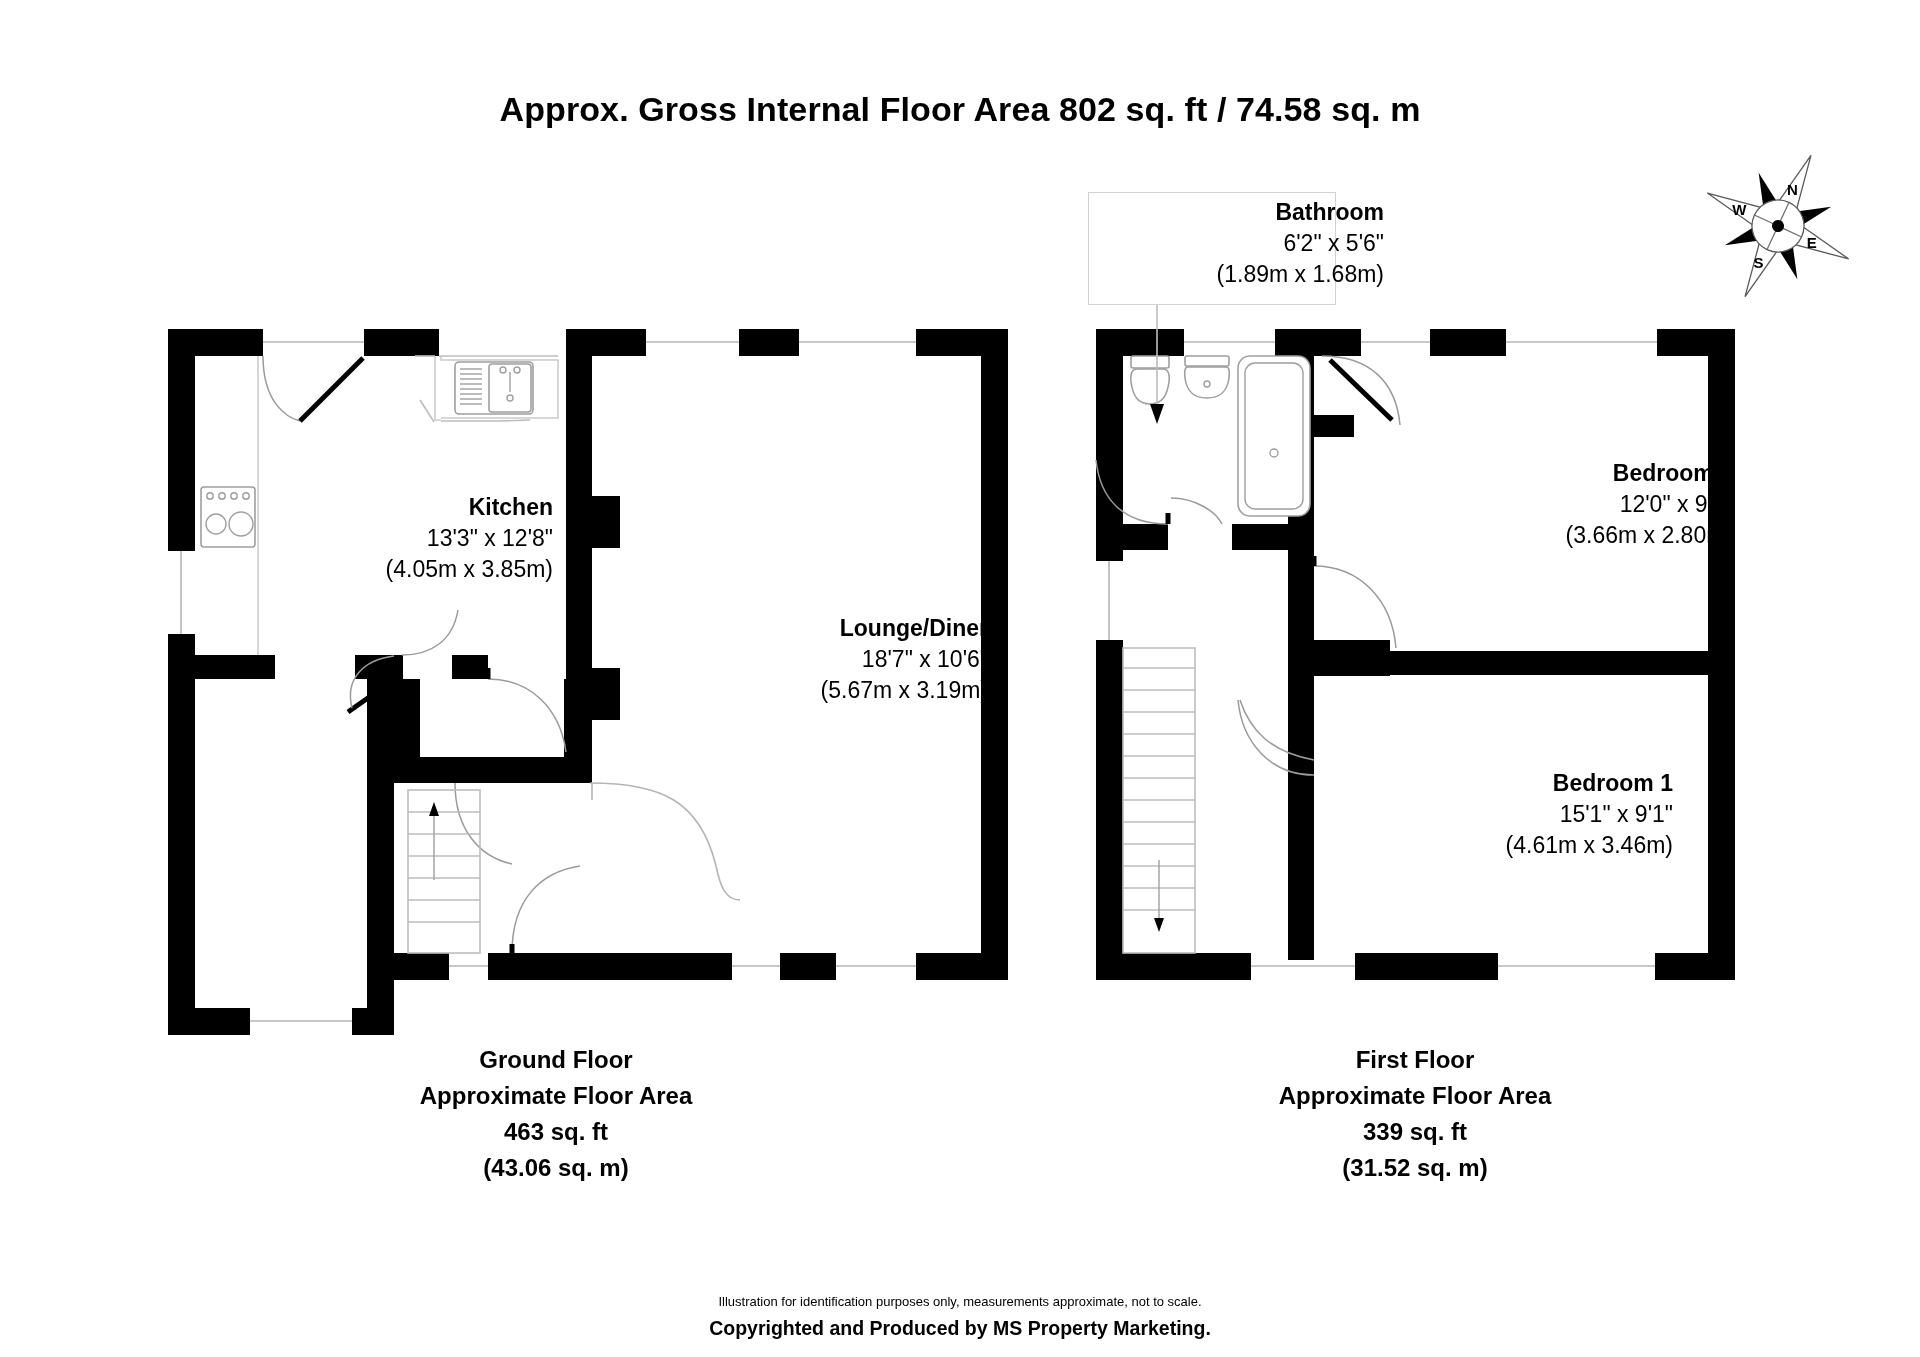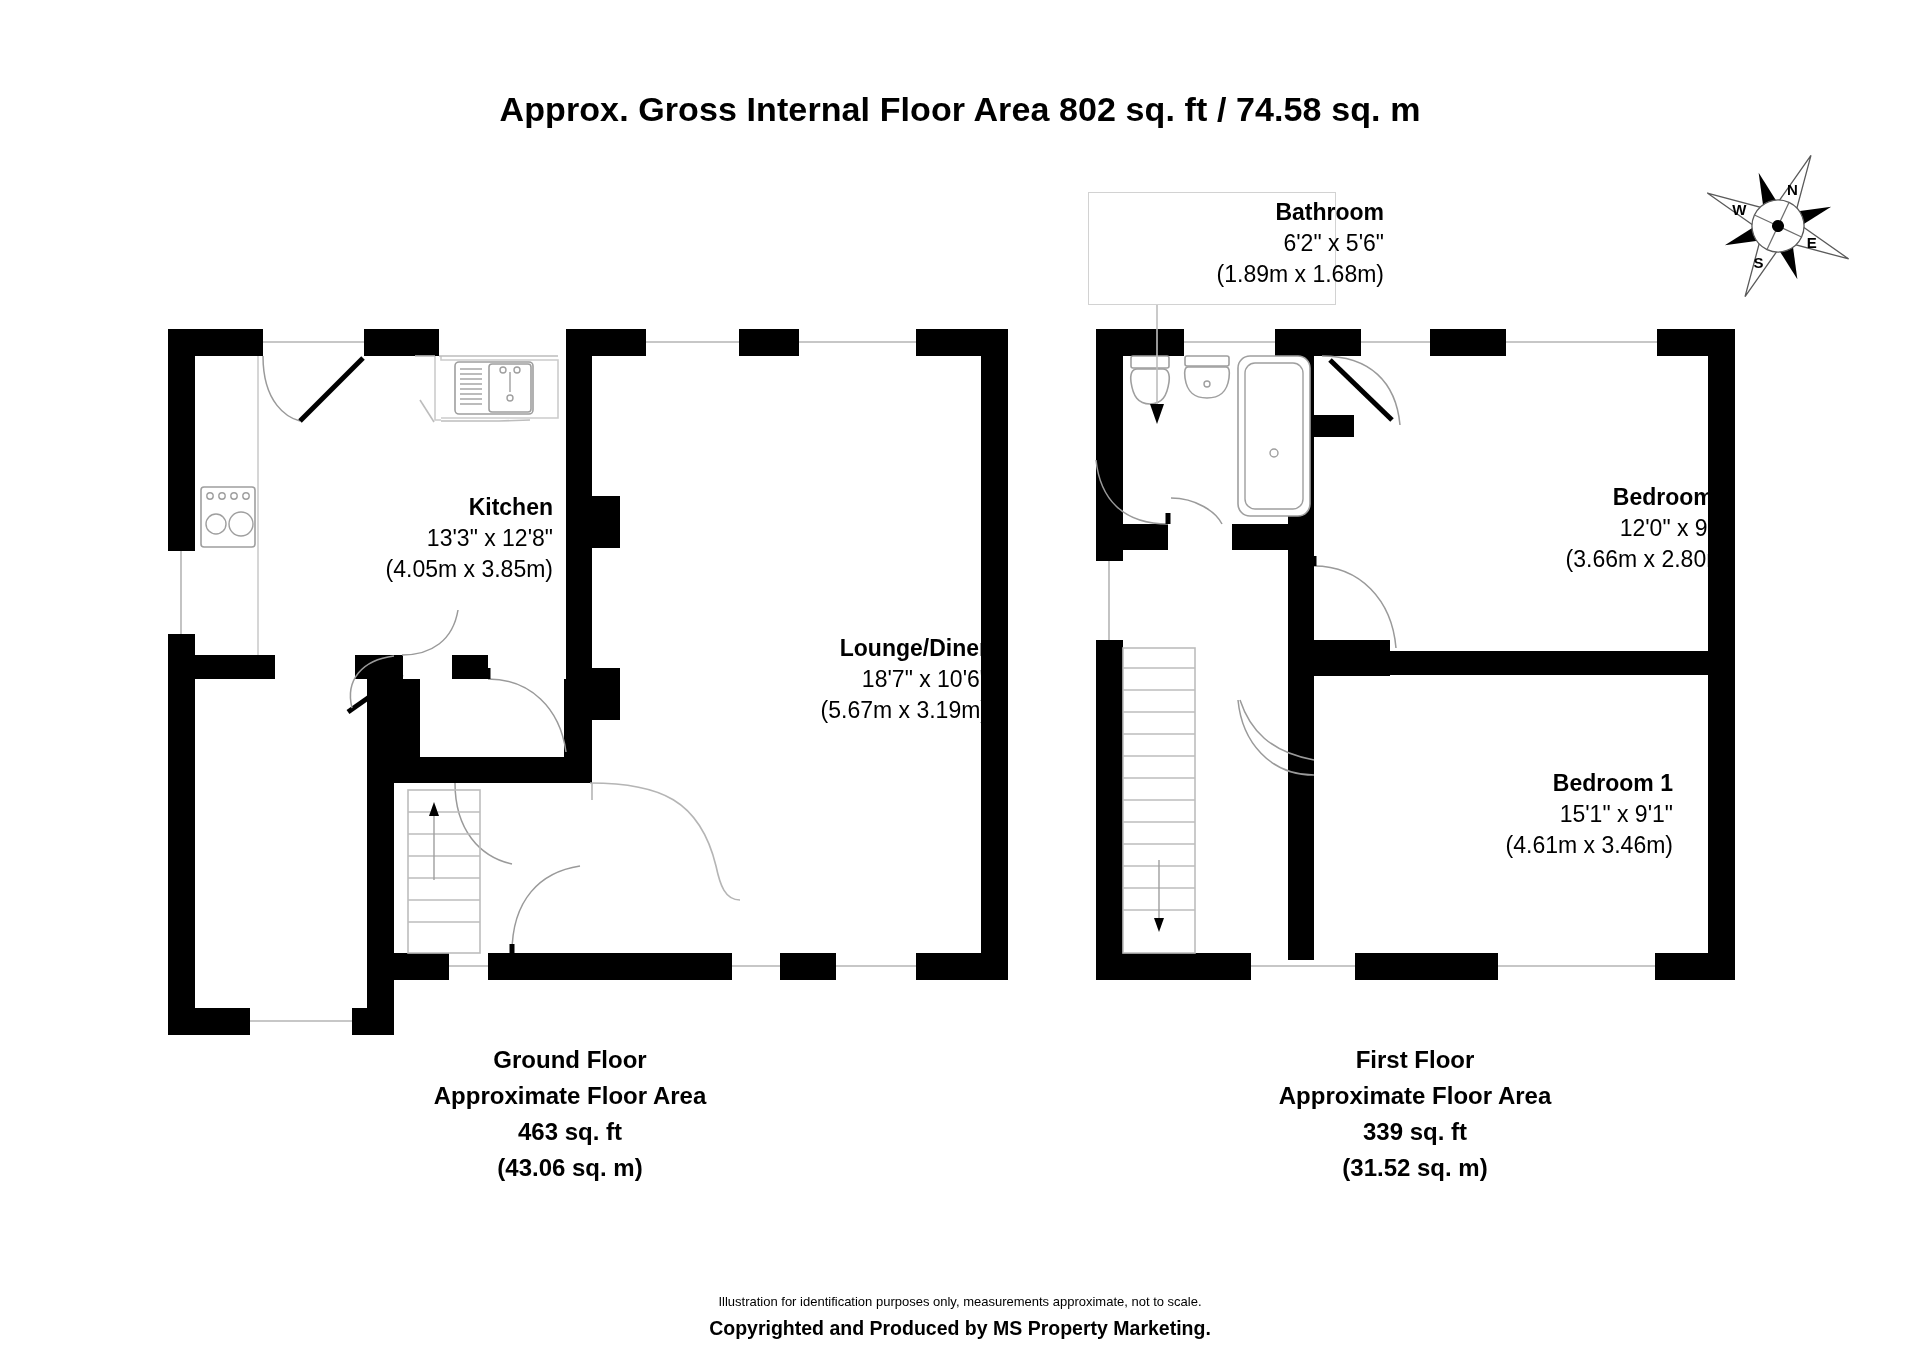--- a/index.html
+++ b/index.html
@@ -358,40 +358,40 @@
     <span class="rl-imp">6'2" x 5'6"</span>
     <span class="rl-met">(1.89m x 1.68m)</span>
   </div>
 
   <div class="room-label" style="left:255px; top:492px; width:250px;">
     <span class="rl-name">Kitchen</span>
     <span class="rl-imp">13'3" x 12'8"</span>
     <span class="rl-met">(4.05m x 3.85m)</span>
   </div>
 
-  <div class="room-label" style="left:620px; top:613px; width:320px;margin-top:20px;">
+  <div class="room-label" style="left:620px; top:613px; width:320px;">
     <span class="rl-name">Lounge/Diner</span>
     <span class="rl-imp">18'7" x 10'6"</span>
     <span class="rl-met">(5.67m x 3.19m)</span>
   </div>
 
 
-  <div class="room-label" style="left:1425px; top:458px; width:260px;margin-top:24px;">
+  <div class="room-label" style="left:1425px; top:458px; width:260px;">
     <span class="rl-name">Bedroom 2</span>
     <span class="rl-imp">12'0" x 9'2"</span>
     <span class="rl-met">(3.66m x 2.80m)</span>
   </div>
 
   <div class="room-label" style="left:1355px; top:768px; width:270px;">
     <span class="rl-name">Bedroom 1</span>
     <span class="rl-imp">15'1" x 9'1"</span>
     <span class="rl-met">(4.61m x 3.46m)</span>
   </div>
 
-  <div class="floor-caption" style="left:370px; top:1042px; width:400px;">
+  <div class="floor-caption" style="left:356px; top:1042px; width:400px;">
     <span class="cap-line">Ground Floor</span>
     <span class="cap-line">Approximate Floor Area</span>
     <span class="cap-line">463 sq. ft</span>
     <span class="cap-line">(43.06 sq. m)</span>
   </div>
 
   <div class="floor-caption" style="left:1215px; top:1042px; width:400px;">
     <span class="cap-line">First Floor</span>
     <span class="cap-line">Approximate Floor Area</span>
     <span class="cap-line">339 sq. ft</span>

